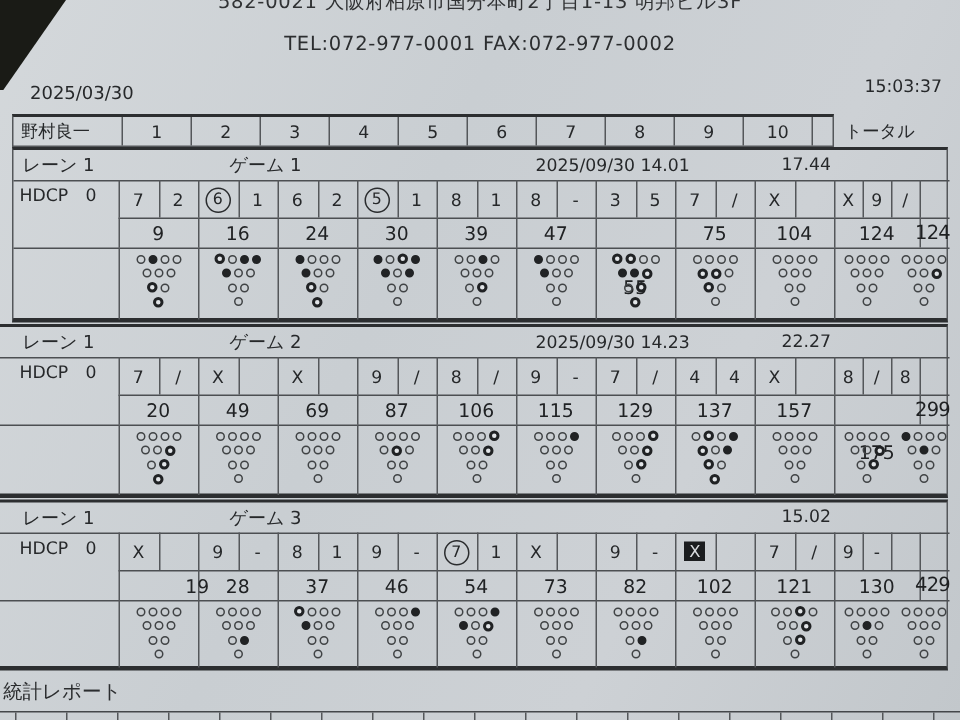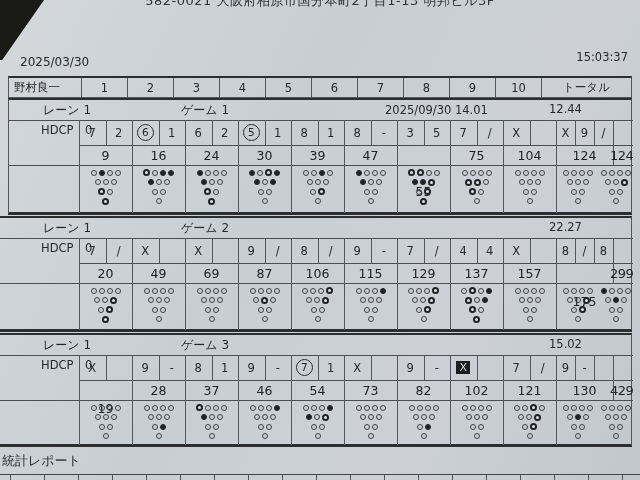--- a/index.html
+++ b/index.html
@@ -8,34 +8,34 @@
   #sheet{position:absolute;inset:0;width:640px;height:480px;
     background:linear-gradient(115deg,#d4d8db 0%,#c9ced2 40%,#cdd1d5 70%,#c2c7cb 100%);
     color:#26282a;}
   #address-line{position:absolute;top:-8px;left:0;width:640px;text-align:center;
     font-size:13px;color:#303234;letter-spacing:.5px;white-space:nowrap;}
   #telfax-line{position:absolute;top:22px;left:0;width:640px;text-align:center;
     font-size:13px;color:#2c2e30;letter-spacing:.5px;}
   #meta-date{position:absolute;top:55px;left:20px;font-size:12px;}
   #meta-title{position:absolute;top:52px;left:0;width:640px;text-align:center;font-size:13.5px;}
   #meta-time{position:absolute;top:50px;right:12px;font-size:11.5px;}
-  #player-table{position:absolute;top:76px;left:8px;width:624px;height:22px;
+  #player-table{position:absolute;top:76px;left:8px;width:548px;height:22px;
     display:flex;border:1px solid #54575a;border-top:2.5px solid #2c2e30;box-sizing:border-box;text-align:center;}
   #player-table .pcell{border-left:1px solid #54575a;box-sizing:border-box;
     font-size:11.5px;display:flex;align-items:center;justify-content:center;}
   #player-table .pcell:first-child{border-left:none;justify-content:flex-start;padding-left:5px;}
   #stats-label{position:absolute;top:452px;left:2px;font-size:13px;color:#2b2d2f;}
   #bottom-stub{position:absolute;top:474px;left:0;width:640px;height:6px;
     border-top:1.5px solid #44474a;}
   .stub-tick{position:absolute;top:0;width:1px;height:6px;background:#54575a;}
   #corner{position:absolute;top:0;left:0;width:44px;height:60px;background:#1a1b16;
     clip-path:polygon(0 0,100% 0,5% 100%,0 100%);}
   .gsec{position:absolute;box-sizing:border-box;border:1px solid #54575a;
     border-top:2.5px solid #2c2e30;border-bottom:3px solid #2c2e30;background:transparent;}
-  .gtext{position:absolute;white-space:nowrap;margin-left:28px;}
+  .gtext{position:absolute;white-space:nowrap;}
   .vl{position:absolute;width:1px;background:#54575a;}
   .hl{position:absolute;height:1px;background:#4c4f52;}
   .ball{position:absolute;text-align:center;font-size:11.5px;line-height:20px;height:20px;}
   .circled{display:inline-block;width:15px;height:15px;line-height:14px;border:1.2px solid #2a2c2e;
     border-radius:50%;font-size:10.5px;vertical-align:1px;}
   .inverted{display:inline-block;background:#1b1d1f;color:#d9dcdf;padding:0 3px;line-height:13px;
     font-size:11px;vertical-align:1px;}
   .ftotal{position:absolute;text-align:center;font-size:12.5px;line-height:19px;height:19px;color:#202224;}
   .gtotal{position:absolute;text-align:center;font-size:13px;line-height:19px;height:19px;
     color:#1e2022;letter-spacing:-.5px;}
@@ -46,20 +46,21 @@
   .pin.f{background:#212325;border:1px solid #212325;}
   .pin.b{border:2px solid #202224;background:#e2e5e8;width:7px;height:7px;}
 </style>
 </head>
 <body>
 
 <div id="photo">
   <div id="sheet">
 
     <div id="address-line">582-0021 大阪府柏原市国分本町2丁目1-13 明邦ビル3F</div>
+    <div id="telfax-line">TEL:072-977-0001 FAX:072-977-0002</div>
 
     <div id="meta-date">2025/03/30</div>
     <div id="meta-time">15:03:37</div>
 
     <div id="player-table">
         <div class="pcell" style="width: 72px; flex: 0 0 auto;">野村良一</div>
         <div class="pcell" style="width: 46px; flex: 0 0 auto;">1</div>
         <div class="pcell" style="width: 46px; flex: 0 0 auto;">2</div>
         <div class="pcell" style="width: 46px; flex: 0 0 auto;">3</div>
         <div class="pcell" style="width: 46px; flex: 0 0 auto;">4</div>
@@ -70,21 +71,21 @@
         <div class="pcell" style="width: 46px; flex: 0 0 auto;">9</div>
         <div class="pcell" style="width: 46px; flex: 0 0 auto;">10</div>
         <div class="pcell" style="width: 90px; flex: 0 0 auto;">トータル</div>
       </div>
 
     <div id="games">
         <div class="gsec" style="position: absolute; left: 8px; top: 98px; width: 624px; height: 117px;">
           <div class="gtext" style="left: 6px; top: 2px; font-size: 12px;">レーン  1</div>
           <div class="gtext" style="left: 144px; top: 2px; font-size: 12px;">ゲーム  1</div>
           <div class="gtext" style="left: 348px; top: 3px; font-size: 11.5px;">2025/09/30  14.01</div>
-          <div class="gtext" style="left: 512px; top: 2px; font-size: 11.5px;">12.44</div>
+          <div class="gtext" style="left: 512px; top: 2px; font-size: 11.5px;">17.44</div>
           <div class="hl" style="left: 0px; top: 20px; width: 624px;"></div>
           <div class="gtext" style="left: 4px; top: 23px; font-size: 11.5px;">HDCP</div>
           <div class="gtext" style="left: 48px; top: 23px; font-size: 11.5px;">0</div>
           <div class="vl" style="left: 70px; top: 20px; height: 25px;"></div>
           <div class="vl" style="left: 96.5px; top: 20px; height: 25px;"></div>
           <div class="vl" style="left: 123px; top: 20px; height: 25px;"></div>
           <div class="vl" style="left: 149.5px; top: 20px; height: 25px;"></div>
           <div class="vl" style="left: 176px; top: 20px; height: 25px;"></div>
           <div class="vl" style="left: 202.5px; top: 20px; height: 25px;"></div>
           <div class="vl" style="left: 229px; top: 20px; height: 25px;"></div>
@@ -374,20 +375,21 @@
             </div>
             <div class="prow">
               <span class="pin o"></span>
             </div>
           </div>
           <div class="gtotal" style="left: 601px; top: 46px; width: 23px;">124</div>
         </div>
         <div class="gsec" style="position: absolute; left: -4px; top: 216px; width: 636px; height: 116px;">
           <div class="gtext" style="left: 18px; top: 2px; font-size: 12px;">レーン  1</div>
           <div class="gtext" style="left: 156px; top: 2px; font-size: 12px;">ゲーム  2</div>
+          <div class="gtext" style="left: 360px; top: 3px; font-size: 11.5px;">2025/09/30  14.23</div>
           <div class="gtext" style="left: 524px; top: 2px; font-size: 11.5px;">22.27</div>
           <div class="hl" style="left: 0px; top: 20px; width: 636px;"></div>
           <div class="gtext" style="left: 16px; top: 23px; font-size: 11.5px;">HDCP</div>
           <div class="gtext" style="left: 60px; top: 23px; font-size: 11.5px;">0</div>
           <div class="vl" style="left: 82px; top: 20px; height: 25px;"></div>
           <div class="vl" style="left: 108.5px; top: 20px; height: 25px;"></div>
           <div class="vl" style="left: 135px; top: 20px; height: 25px;"></div>
           <div class="vl" style="left: 161.5px; top: 20px; height: 25px;"></div>
           <div class="vl" style="left: 188px; top: 20px; height: 25px;"></div>
           <div class="vl" style="left: 214.5px; top: 20px; height: 25px;"></div>
@@ -726,21 +728,21 @@
           <div class="vl" style="left: 145px; top: 65px; height: 45px;"></div>
           <div class="vl" style="left: 198px; top: 65px; height: 45px;"></div>
           <div class="vl" style="left: 251px; top: 65px; height: 45px;"></div>
           <div class="vl" style="left: 304px; top: 65px; height: 45px;"></div>
           <div class="vl" style="left: 357px; top: 65px; height: 45px;"></div>
           <div class="vl" style="left: 410px; top: 65px; height: 45px;"></div>
           <div class="vl" style="left: 463px; top: 65px; height: 45px;"></div>
           <div class="vl" style="left: 516px; top: 65px; height: 45px;"></div>
           <div class="vl" style="left: 569px; top: 65px; height: 45px;"></div>
           <div class="ball" style="left: 92px; top: 23px; width: 26.5px;">X</div>
-          <div class="ftotal" style="left: 92px; top: 64px; width: 53px;">19</div>
+          <div class="ftotal" style="left: 92px; top: 46px; width: 53px; padding-left: 26px;">19</div>
           <div class="cluster" style="left: 102.5px; top: 69px;">
             <div class="prow">
               <span class="pin o"></span>
               <span class="pin o"></span>
               <span class="pin o"></span>
               <span class="pin o"></span>
             </div>
             <div class="prow">
               <span class="pin o"></span>
               <span class="pin o"></span>

